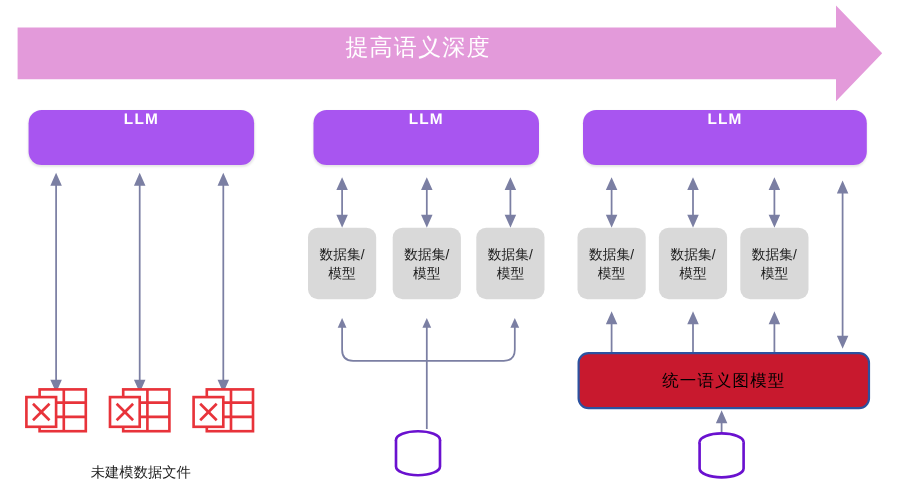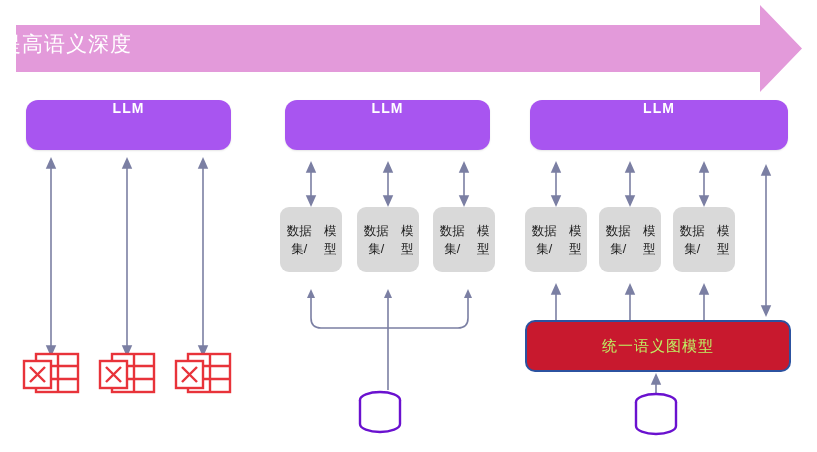--- a/index.html
+++ b/index.html
@@ -19,21 +19,21 @@
 
   
   .header-arrow {
     left: 0px; top: 0px;
     width: 817px; height: 97px;
   }
   .header-arrow svg { display: block; }
   .header-title {
     left: 0px; top: 30px;
     width: 760px;
-    text-align: left;
+    text-align: center;
     color: #ffffff;
     font-size: 21px;
     letter-spacing: 1px;
     line-height: 28px;
     user-select: none;
   }
 
   
   .llm-box {
     background: #a855f0;
@@ -46,39 +46,39 @@
     font-weight: bold;
     letter-spacing: 1px;
     box-shadow: 0 1px 2px rgba(0,0,0,0.10);
   }
 
   
   .ds-box {
     background: #d9d9d9;
     border-radius: 9px;
     display: flex;
-    flex-direction: row;
+    flex-direction: column;
     align-items: center;
     justify-content: center;
     color: #1c1c1c;
     font-size: 12.5px;
     line-height: 18px;
     text-align: center;
   }
   .ds-box span { display: block; }
 
   
   .red-box {
     background: #c8192e;
     border: 2px solid #2c52a0;
     border-radius: 10px;
     display: flex;
     align-items: center;
     justify-content: center;
-    color: #bef264;
+    color: #000000;
     font-size: 15px;
     letter-spacing: 1px;
   }
 
   
   .caption {
     color: #1c1c1c;
     font-size: 13px;
     text-align: center;
     white-space: nowrap;
@@ -154,20 +154,21 @@
         <line x1="14" y1="14" x2="56" y2="14"></line>
         <line x1="14" y1="27" x2="56" y2="27"></line>
         <line x1="36" y1="2" x2="36" y2="40"></line>
         <rect x="2" y="9" width="27" height="27" fill="#ffffff"></rect>
         <line x1="8" y1="15" x2="23" y2="30"></line>
         <line x1="23" y1="15" x2="8" y2="30"></line>
       </g>
     </svg>
   </div>
 
+  <div class="abs caption" style="left:28px; top:421px; width:200px;">未建模数据文件</div>
 
   <div class="abs llm-box" style="left:285px; top:100px; width:205px; height:50px;">
     <span>LLM</span>
   </div>
 
   <div class="abs" style="left:260px; top:160px;">
     <svg width="250" height="50">
       <g stroke="#7b7fa3" stroke-width="1.6" fill="#7b7fa3">
         <line x1="51" y1="10" x2="51" y2="38"></line>
         <polygon points="51,3 47,12 55,12"></polygon>

